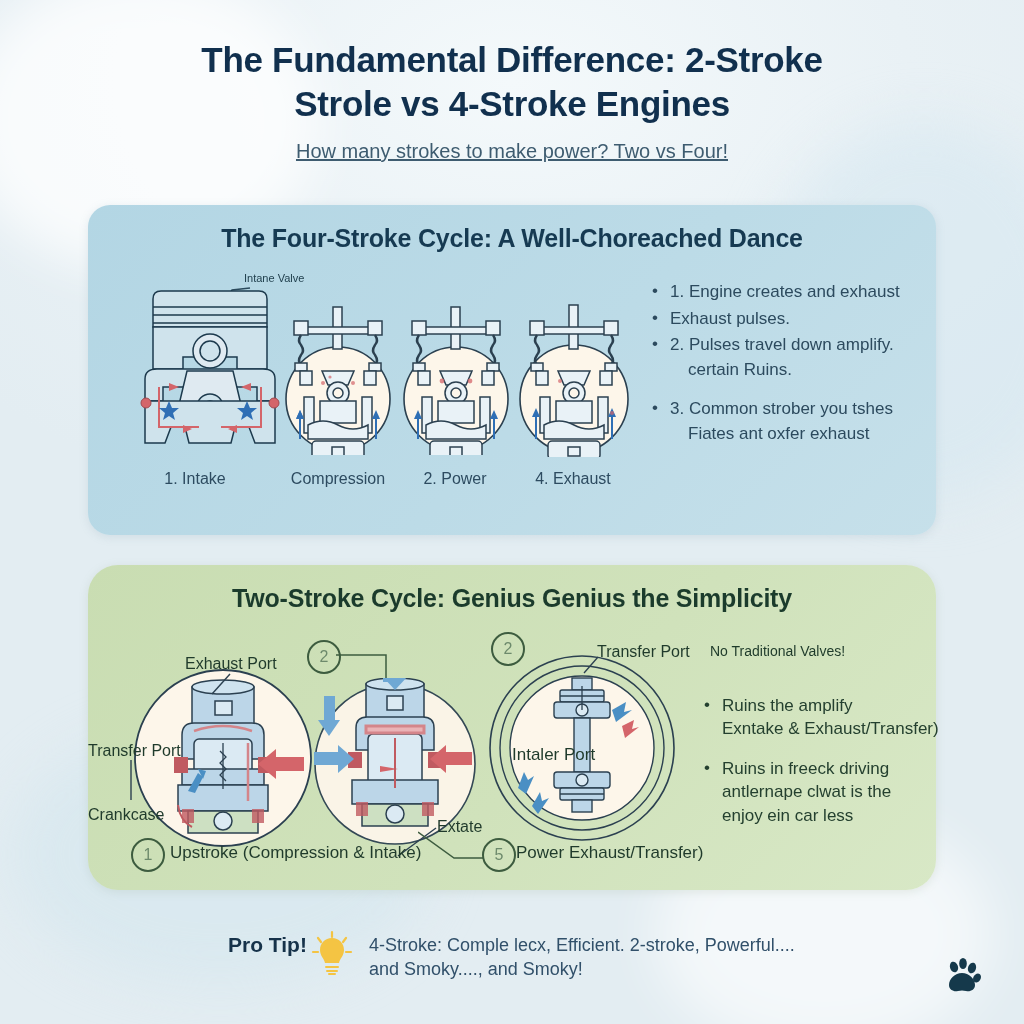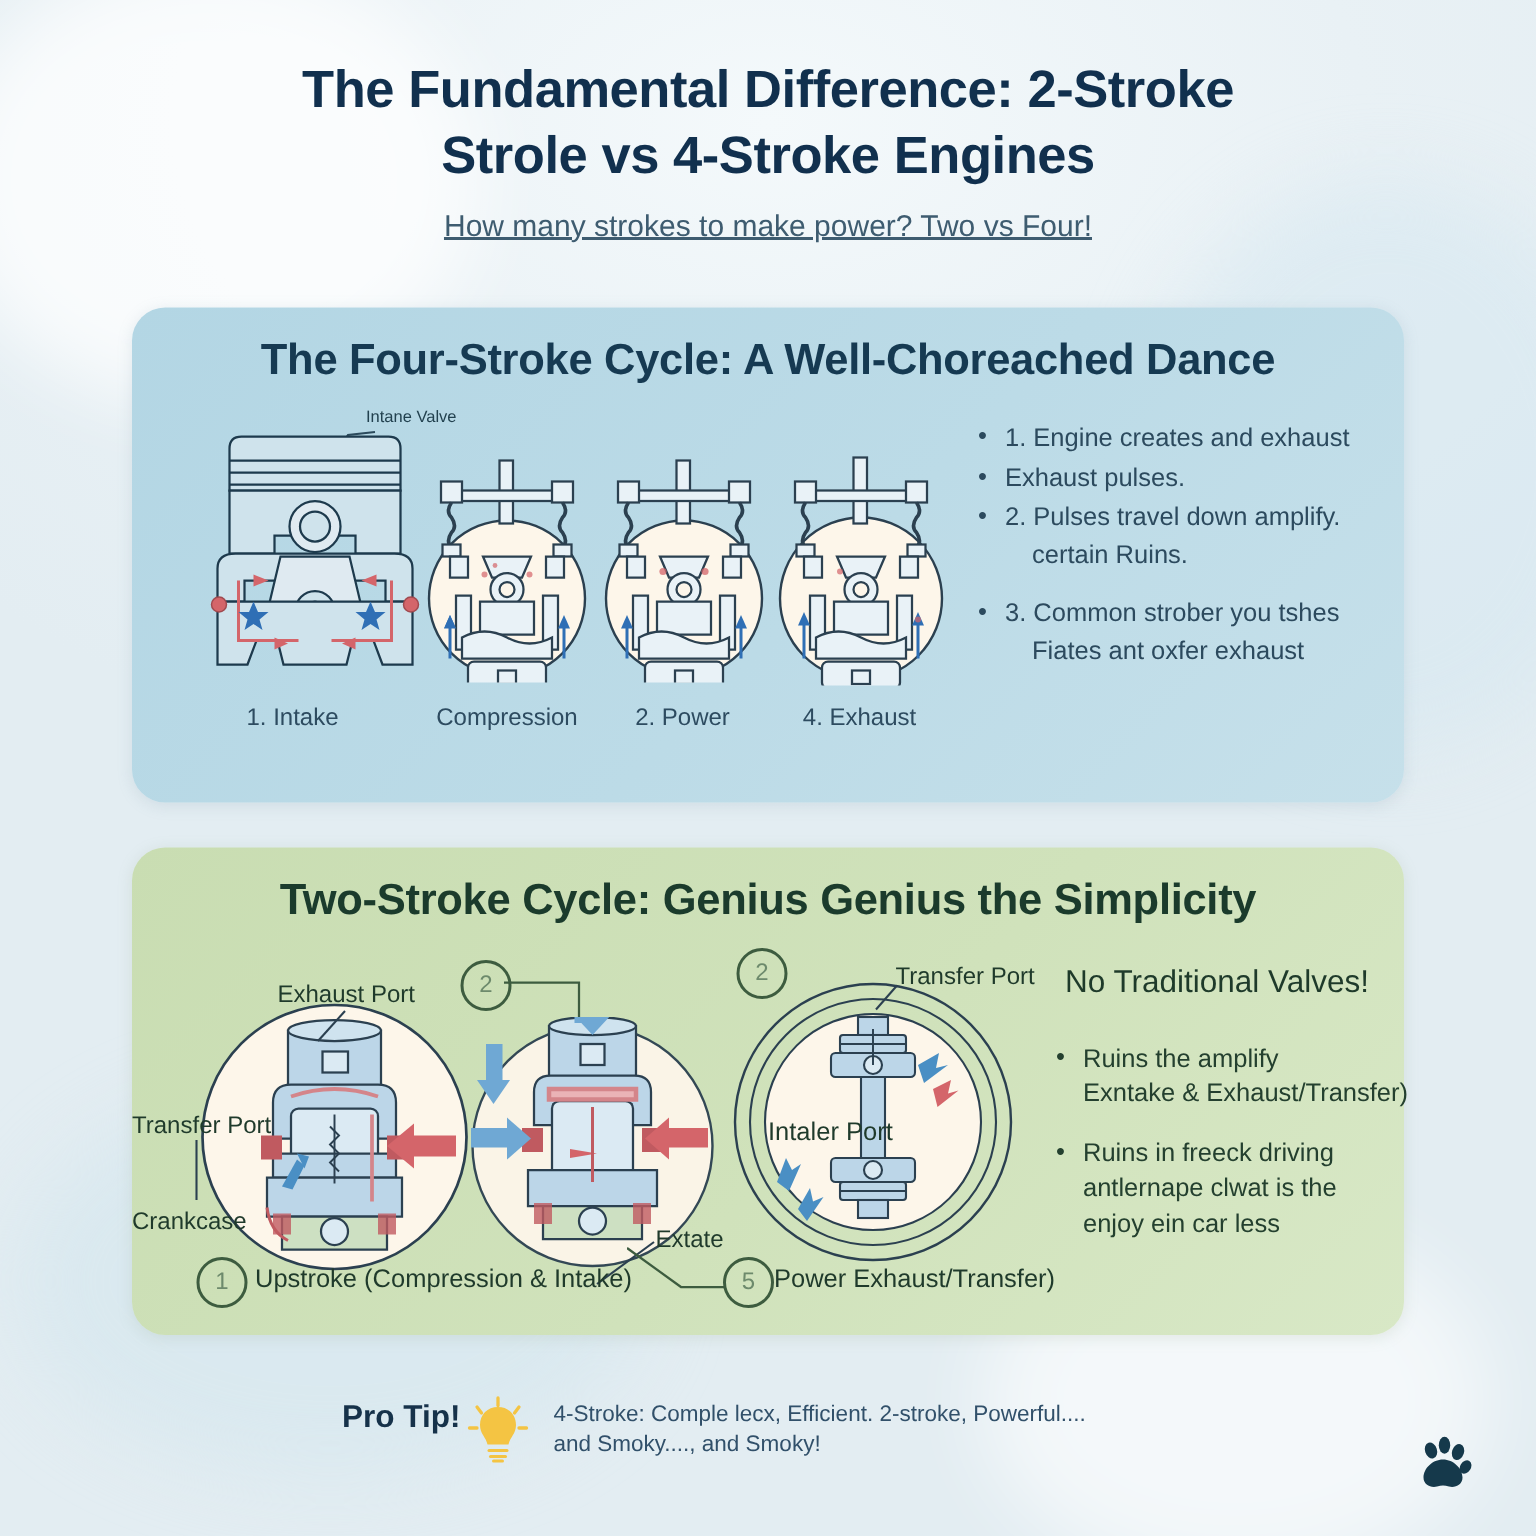--- a/index.html
+++ b/index.html
@@ -62,24 +62,25 @@
   }
   .panel-4 {
     left: 88px; top: 205px; width: 848px; height: 330px;
     background: linear-gradient(135deg, #b3d6e4 0%, #bcdbe7 55%, #c6e0ea 100%);
     box-shadow: 0 2px 10px rgba(120,150,165,.18);
   }
   .panel-2 {
     left: 88px; top: 565px; width: 848px; height: 325px;
     background: linear-gradient(135deg, #c9ddb2 0%, #d0e2bb 55%, #d8e8c6 100%);
     box-shadow: 0 2px 10px rgba(140,160,130,.18);
+    border-radius: 30px;
   }
   .panel-title {
     text-align: center;
-    font-size: 29px;
+    font-size: 25px;
     font-weight: bold;
     color: #163a52;
     padding-top: 19px;
     letter-spacing: -0.2px;
   }
   .panel-2 .panel-title { color: #1b3b2c; }
 
   
   .bullets {
     position: absolute;
@@ -107,21 +108,21 @@
   .bullets li.gap { margin-top: 17px; }
 
   .list-4 { left: 638px; top: 269px; width: 290px; }
 
   .list-2 { left: 690px; top: 683px; width: 250px; }
   .list-2 li { color: #24402f; font-size: 17px; line-height: 1.32; margin-bottom: 3px; }
   .list-2 li.cont { padding-left: 20px; }
   .no-valves {
     position: absolute;
     left: 710px; top: 643px;
-    font-size: 21px;
+    font-size: 14px;
     color: #1e3a2a;
     font-weight: normal;
     text-align: right;
   }
 
   
   .cap {
     position: absolute;
     font-size: 16px;
     color: #2d4b60;
@@ -167,21 +168,21 @@
   }
   .protip-label {
     font-size: 21px;
     font-weight: bold;
     color: #16324a;
     margin-right: 4px;
     padding-top: 3px;
   }
   .bulb { width: 42px; height: 46px; flex: none; margin-right: 16px; }
   .protip-text {
-    font-size: 15px;
+    font-size: 18px;
     color: #31506a;
     line-height: 1.36;
     padding-top: 3px;
   }
   .paw { position: absolute; right: 42px; bottom: 28px; width: 40px; height: 40px; }
 
   svg { display: block; }
   .diag { position: absolute; }
 </style>
 </head>

